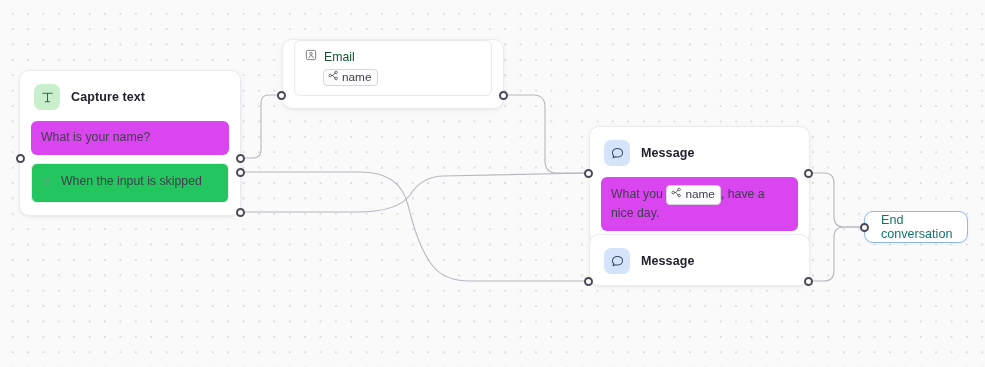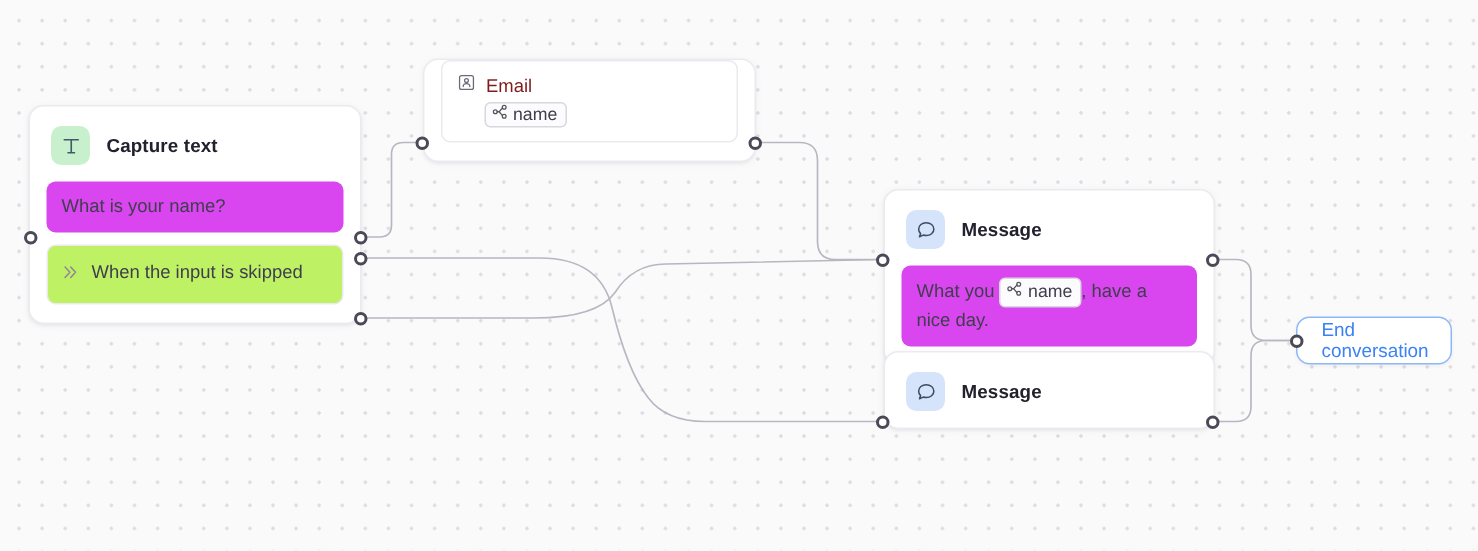--- a/index.html
+++ b/index.html
@@ -90,21 +90,21 @@
     font-size: 12.3px;
     color: #3f3e4d;
     line-height: 1.45;
   }
 
   
   .cond-row {
     display: flex;
     align-items: flex-start;
     gap: 8px;
-    background: #bef264;
+    background: #22c55e;
     border: 1px solid #ebe9ee;
     border-radius: 6px;
     padding: 8px 10px;
     font-size: 12.3px;
     color: #3f3e4d;
     line-height: 1.62;
     margin-top: 8px;
   }
   .cond-row .chev { flex: 0 0 auto; padding-top: 2px; }
   .cond-text { flex: 1 1 auto; }
@@ -114,21 +114,21 @@
     border: 1px solid #ebe9ee;
     border-radius: 6px;
     padding: 8px 10px 9px 10px;
     background: #fff;
   }
   .sub-row-head {
     display: flex;
     align-items: center;
     gap: 7px;
     font-size: 12.3px;
-    color: #7f1d1d;
+    color: #14532d;
   }
   .sub-row-val { padding-left: 18px; margin-top: 3px; }
 
   
   .chip {
     display: inline-block;
     background: #dde6fa;
     color: #27364f;
     font-weight: bold;
     font-size: 11.6px;
@@ -156,21 +156,21 @@
     position: absolute;
     z-index: 3;
     background: #ffffff;
     border: 1px solid #8cb9f5;
     border-radius: 9px;
     display: flex;
     align-items: center;
     padding: 0 16px;
     height: 32px;
     font-size: 12.6px;
-    color: #3b82f6;
+    color: #0f766e;
     box-shadow: 0 1px 3px rgba(29,28,45,.06);
   }
 
   
   .port {
     position: absolute;
     width: 9px; height: 9px;
     border-radius: 50%;
     background: #ffffff;
     border: 2.4px solid #4a4957;

